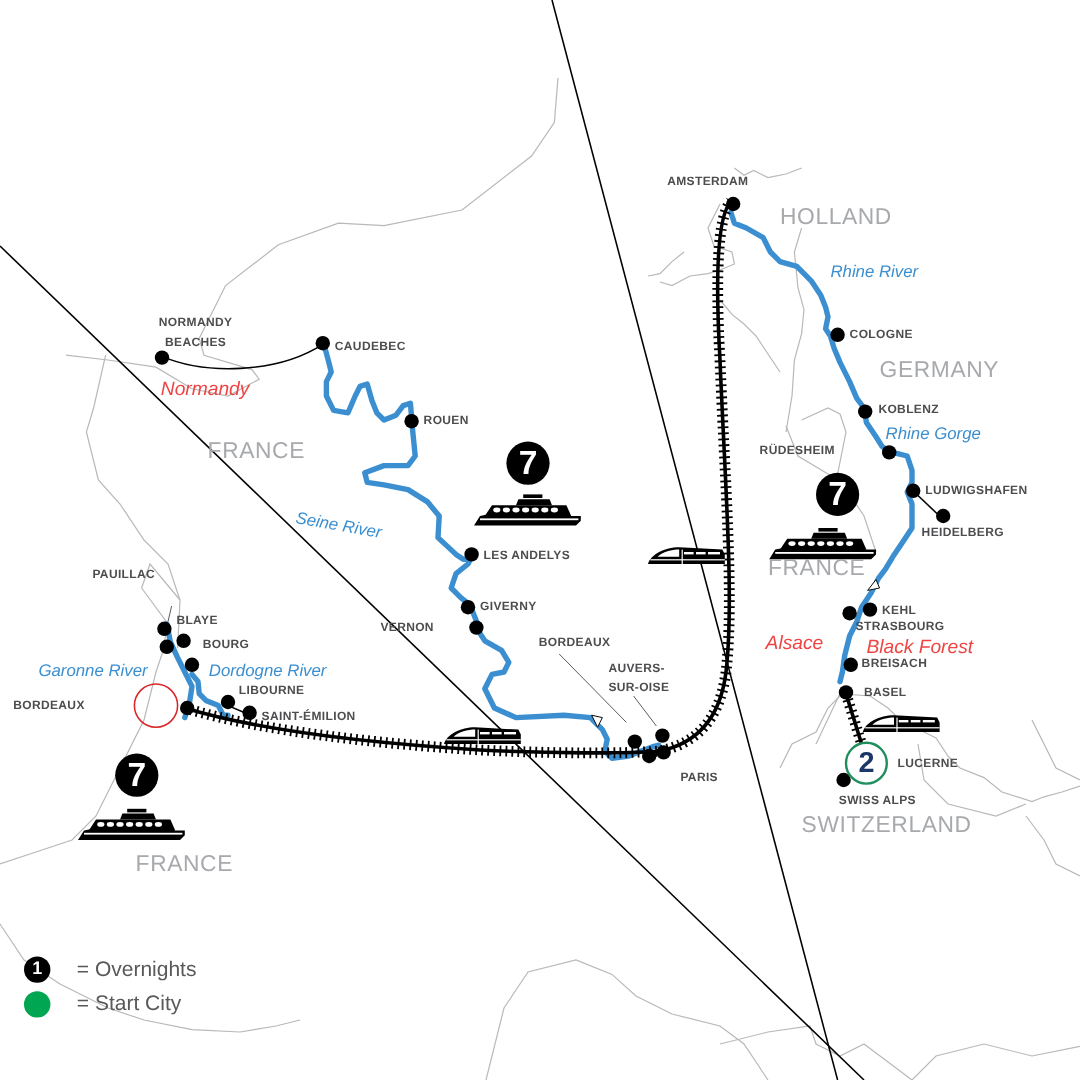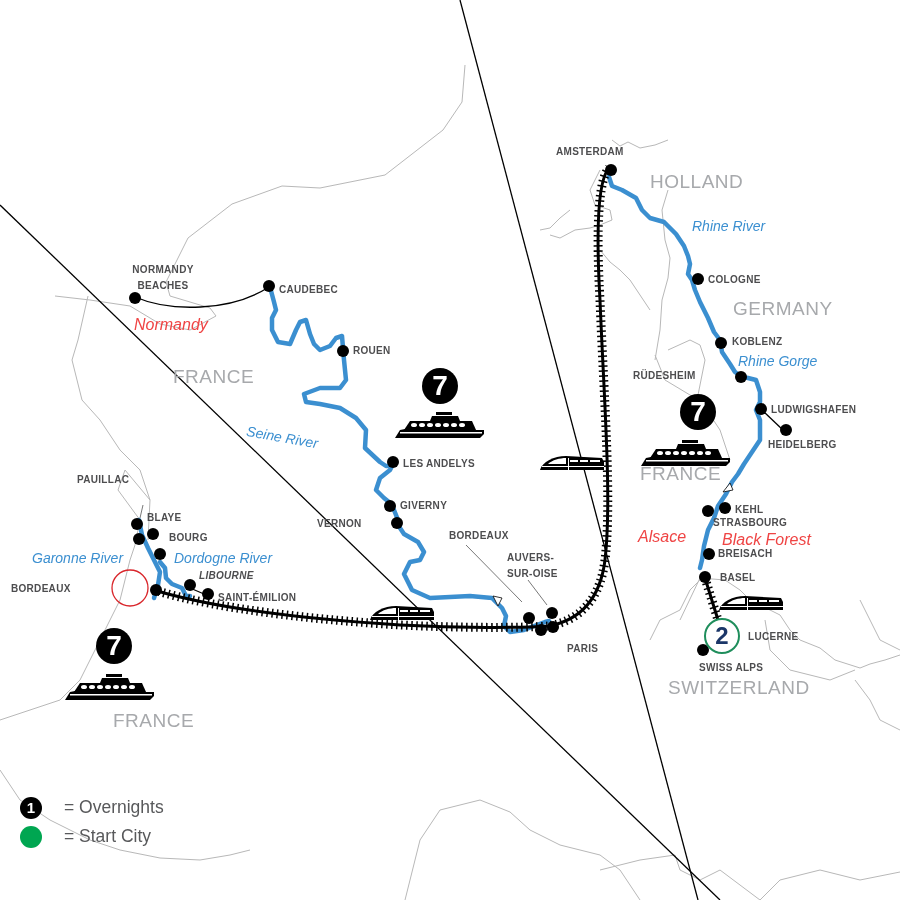--- a/index.html
+++ b/index.html
@@ -175,21 +175,21 @@
   <div class="city" style="left:449px;top:528px;">BORDEAUX</div>
   <div class="city" style="left:507px;top:550px;">
     <div>AUVERS-</div>
     <div>SUR-OISE</div>
   </div>
   <div class="city" style="left:567px;top:641px;">PARIS</div>
 
   <div class="city" style="left:77px;top:472px;">PAUILLAC</div>
   <div class="city" style="left:147px;top:510px;">BLAYE</div>
   <div class="city" style="left:169px;top:530px;">BOURG</div>
-  <div class="city" style="left:199px;top:568px;font-style:italic;">LIBOURNE</div>
+  <div class="city" style="left:199px;top:568px;">LIBOURNE</div>
   <div class="city" style="left:218px;top:590px;">SAINT-ÉMILION</div>
   <div class="city" style="left:11px;top:581px;text-align:center;">BORDEAUX</div>
 
   <div class="city" style="left:556px;top:144px;">AMSTERDAM</div>
   <div class="city" style="left:708px;top:272px;">COLOGNE</div>
   <div class="city" style="left:732px;top:334px;">KOBLENZ</div>
   <div class="city" style="left:633px;top:368px;">RÜDESHEIM</div>
   <div class="city" style="left:771px;top:402px;">LUDWIGSHAFEN</div>
   <div class="city" style="left:768px;top:437px;">HEIDELBERG</div>
   <div class="city" style="left:735px;top:502px;">KEHL</div>

